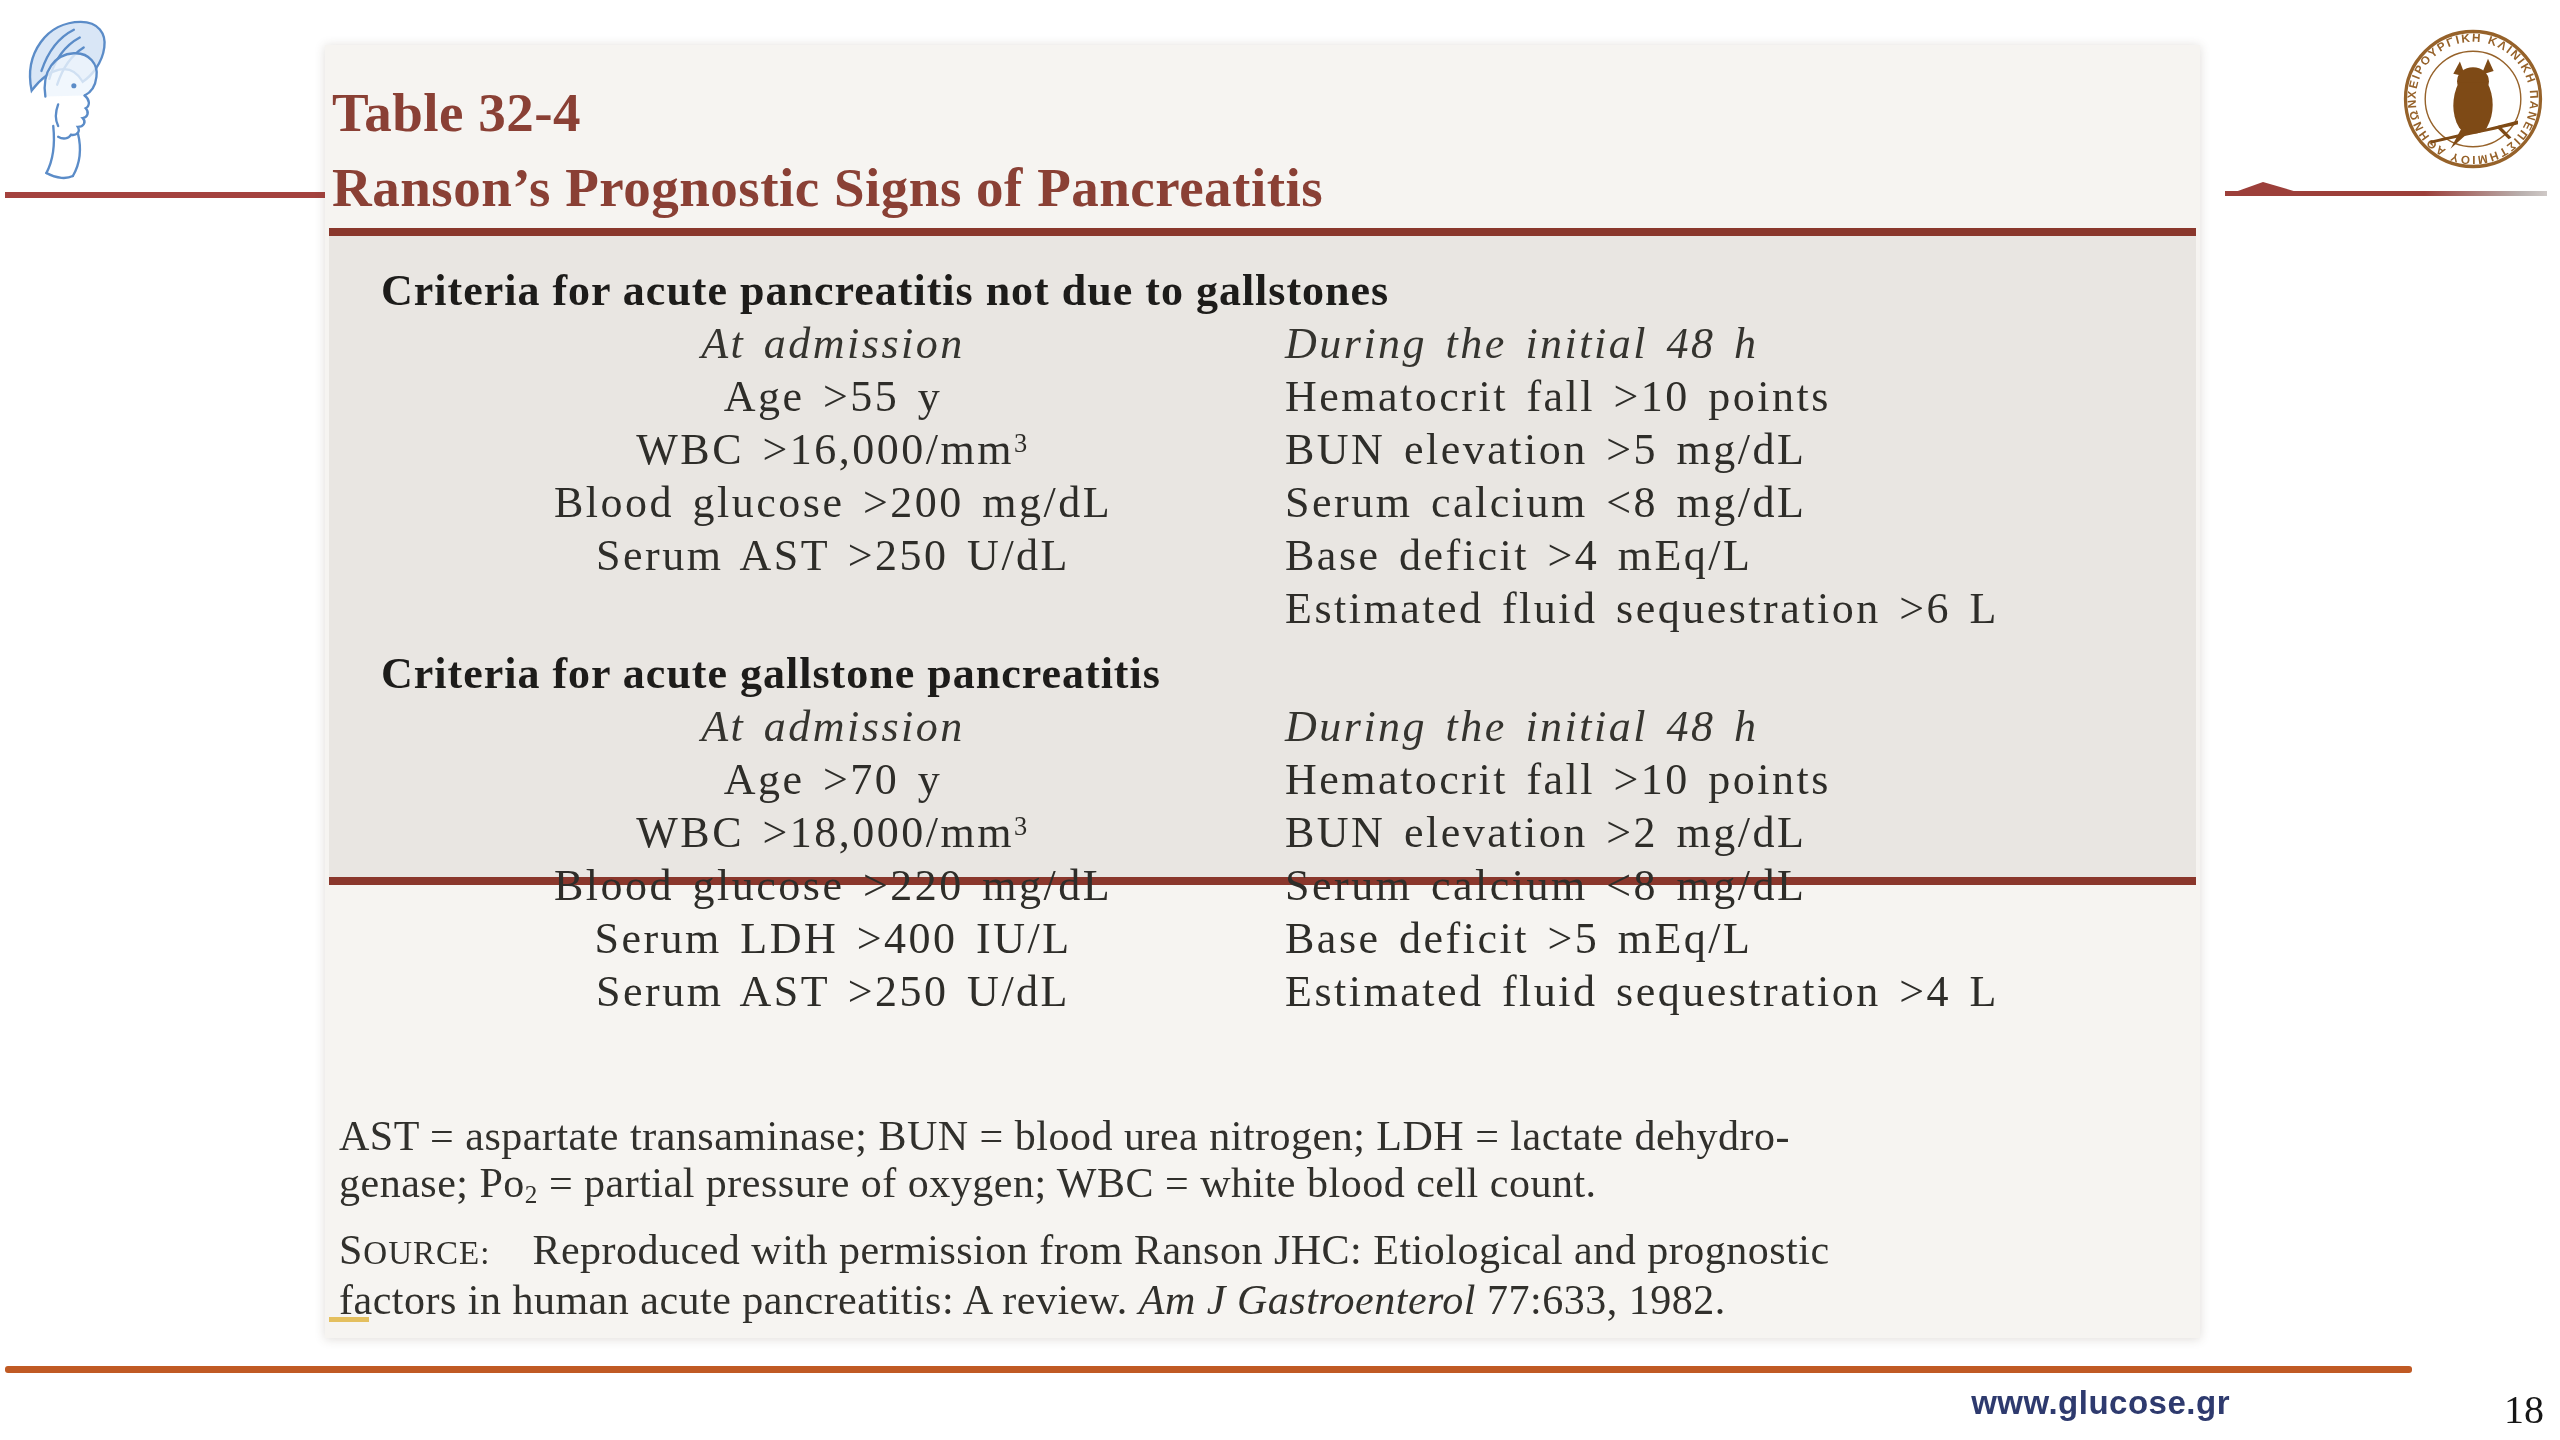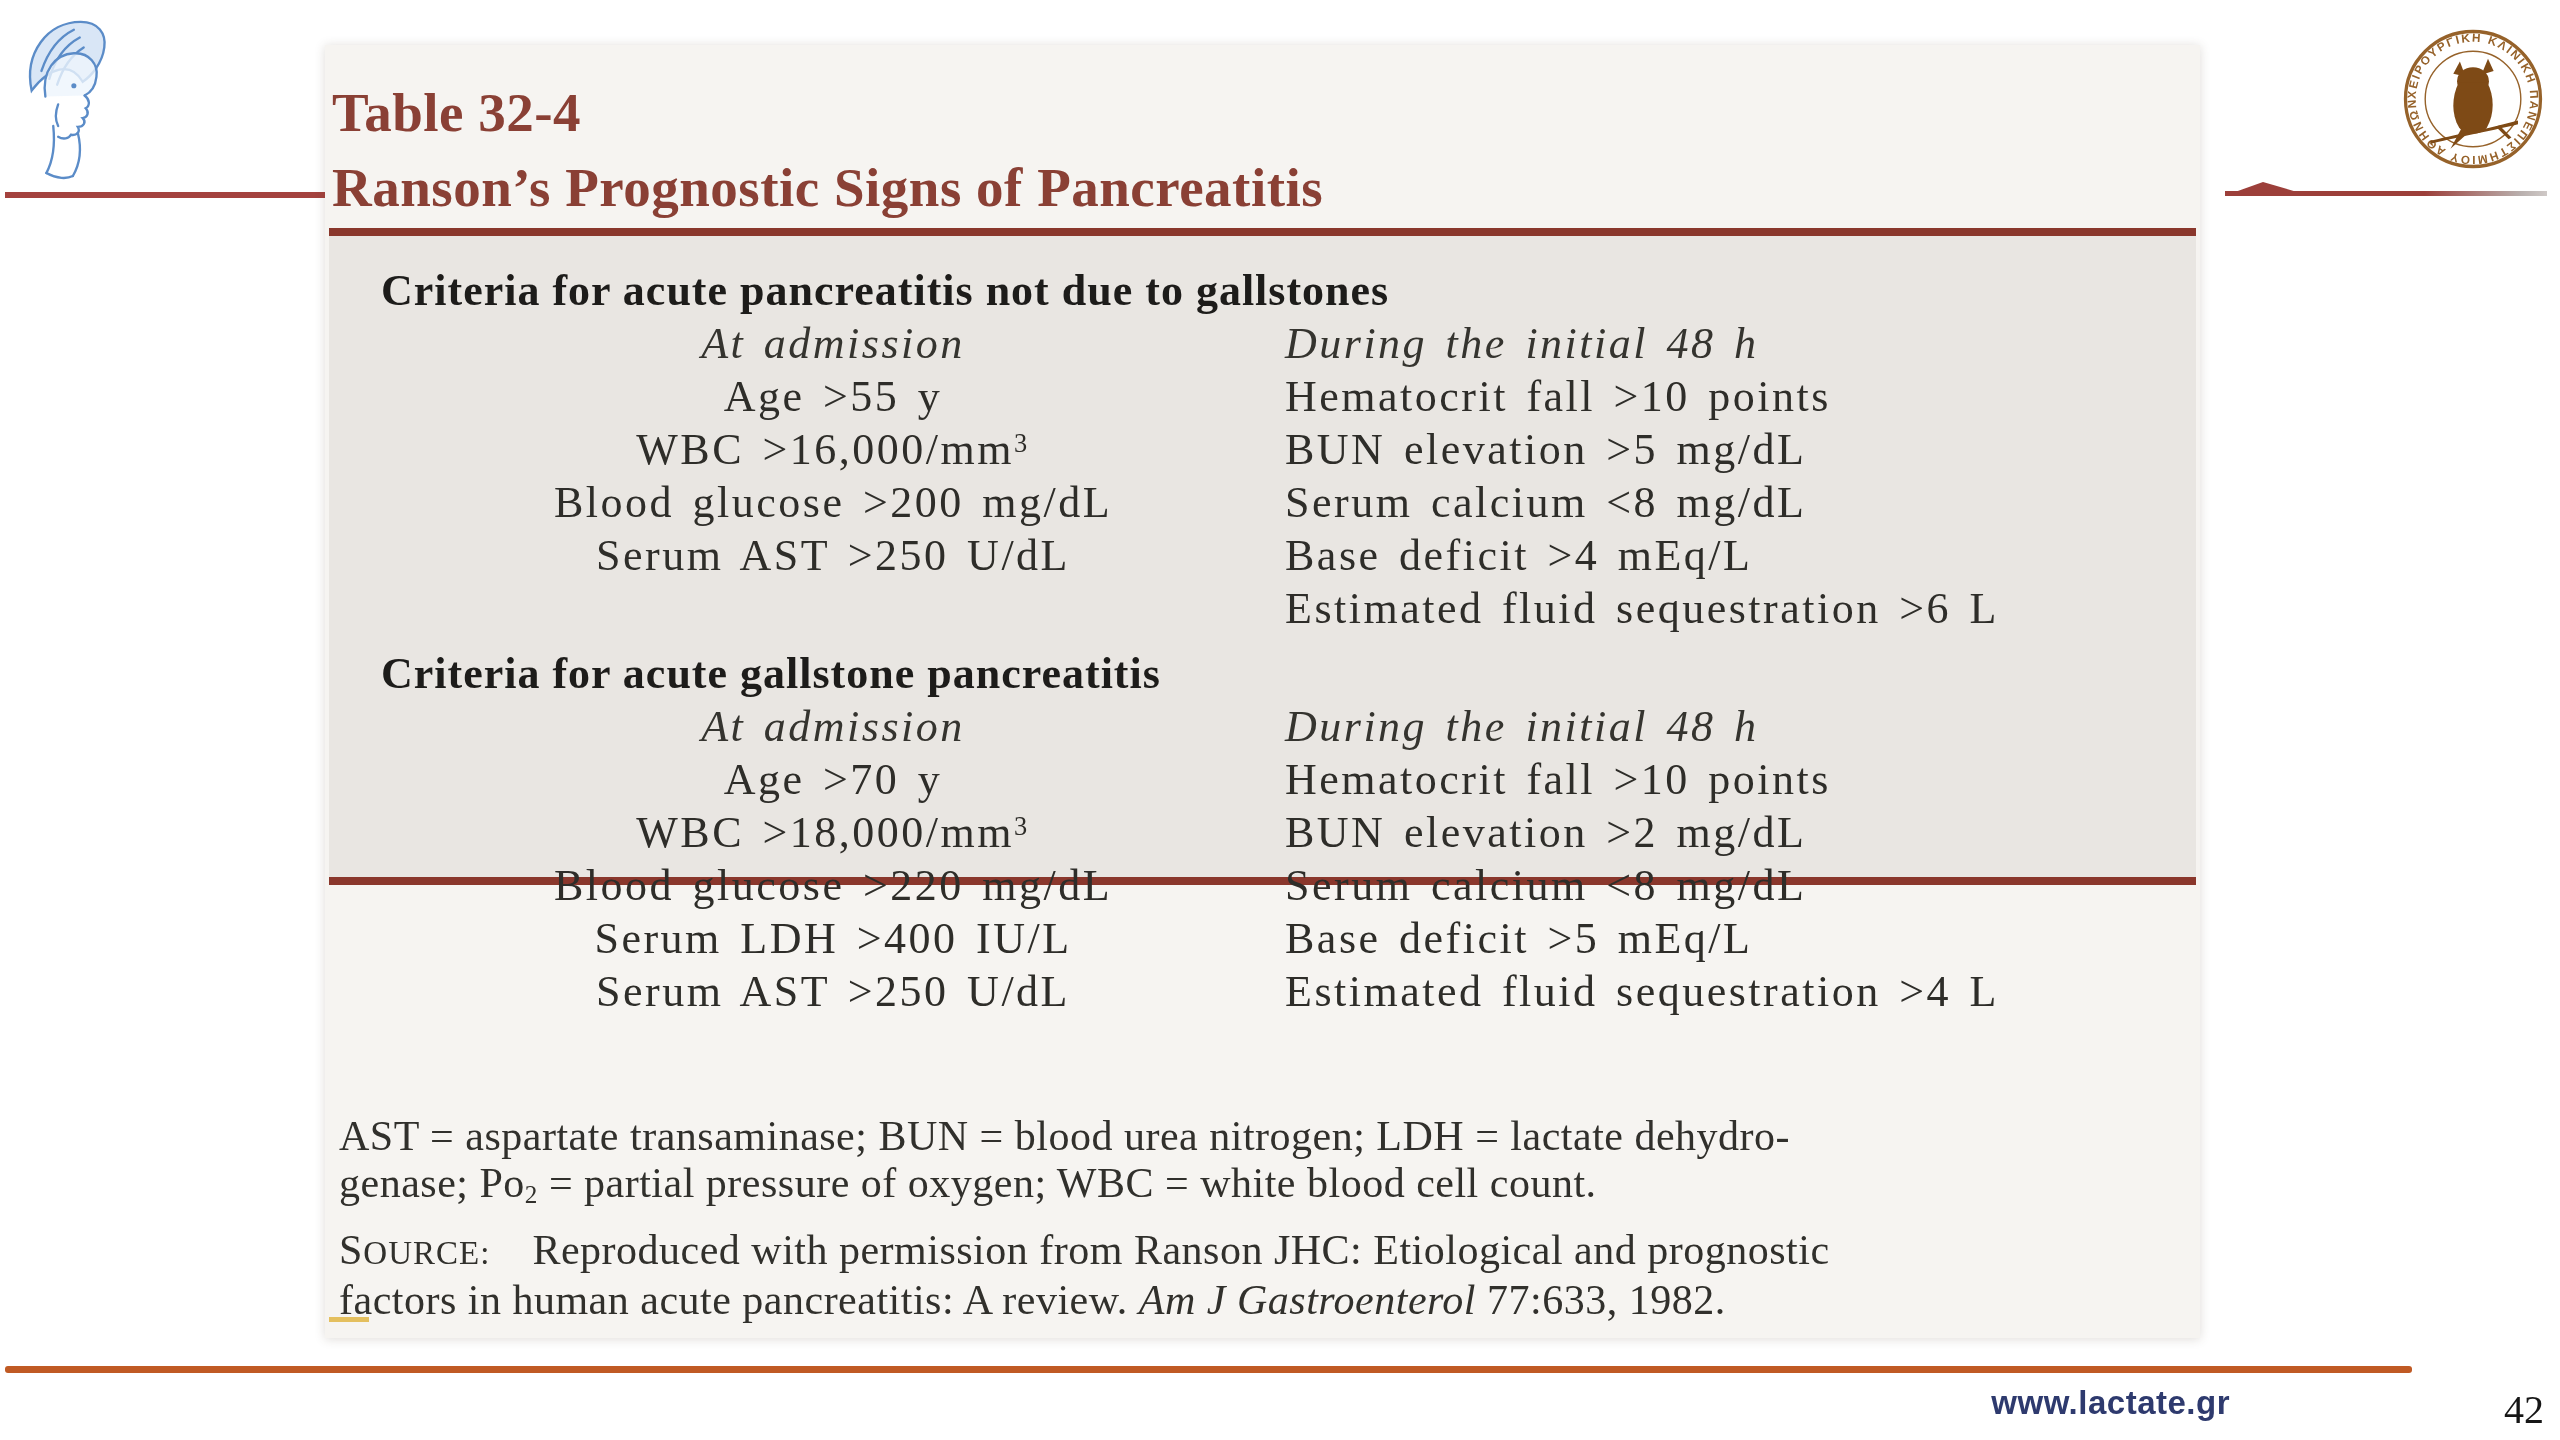--- a/index.html
+++ b/index.html
@@ -172,14 +172,14 @@
     <p><span>AST = aspartate transaminase; BUN = blood urea nitrogen; LDH = lactate dehydro-</span><br>
       <span>genase; Po<sub>2</sub> = partial pressure of oxygen; WBC = white blood cell count.</span></p>
     <p><span class="src-label">SOURCE:</span><span>Reproduced with permission from Ranson JHC: Etiological and prognostic</span><br>
       <span>factors in human acute pancreatitis: A review. <i>Am J Gastroenterol</i> 77:633, 1982.</span></p>
   </div>
 
   <div class="scan-artifact"></div>
 </div>
 
 <div class="footer-line"></div>
-<div class="footer-url">www.lactate.gr</div>
-<div class="page-number">42</div>
+<div class="footer-url">www.glucose.gr</div>
+<div class="page-number">18</div>
 
 </body></html>

